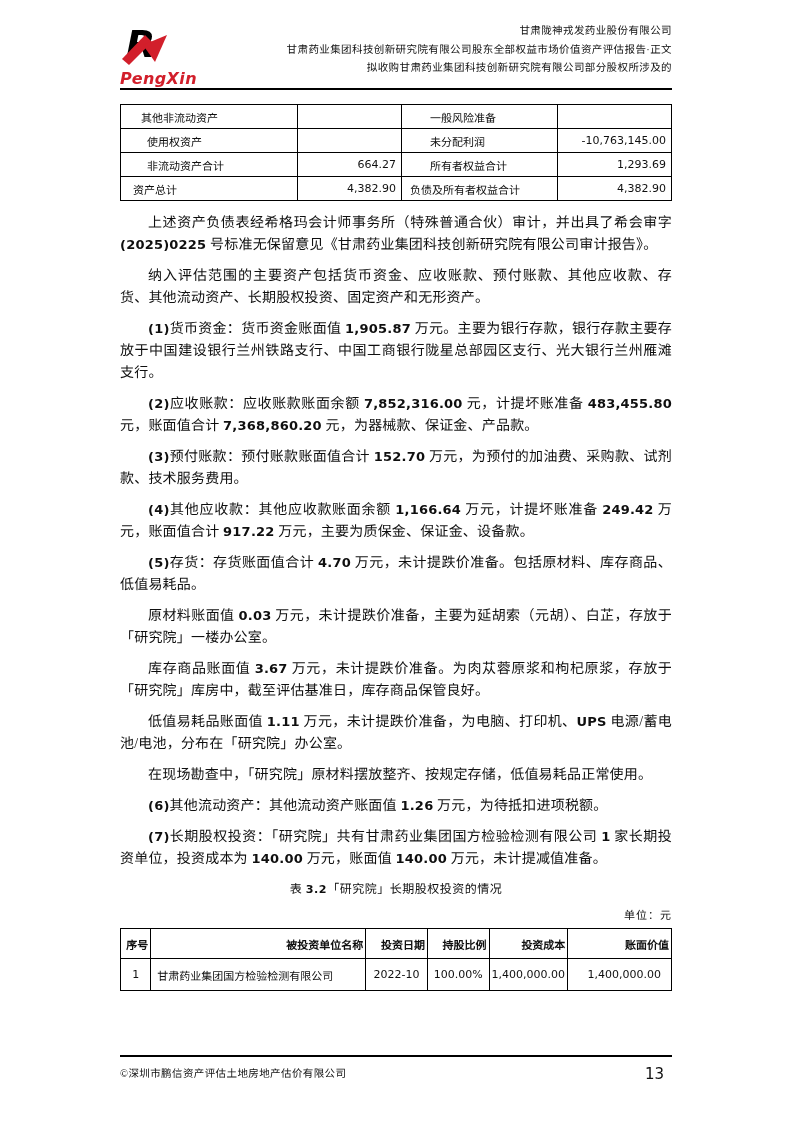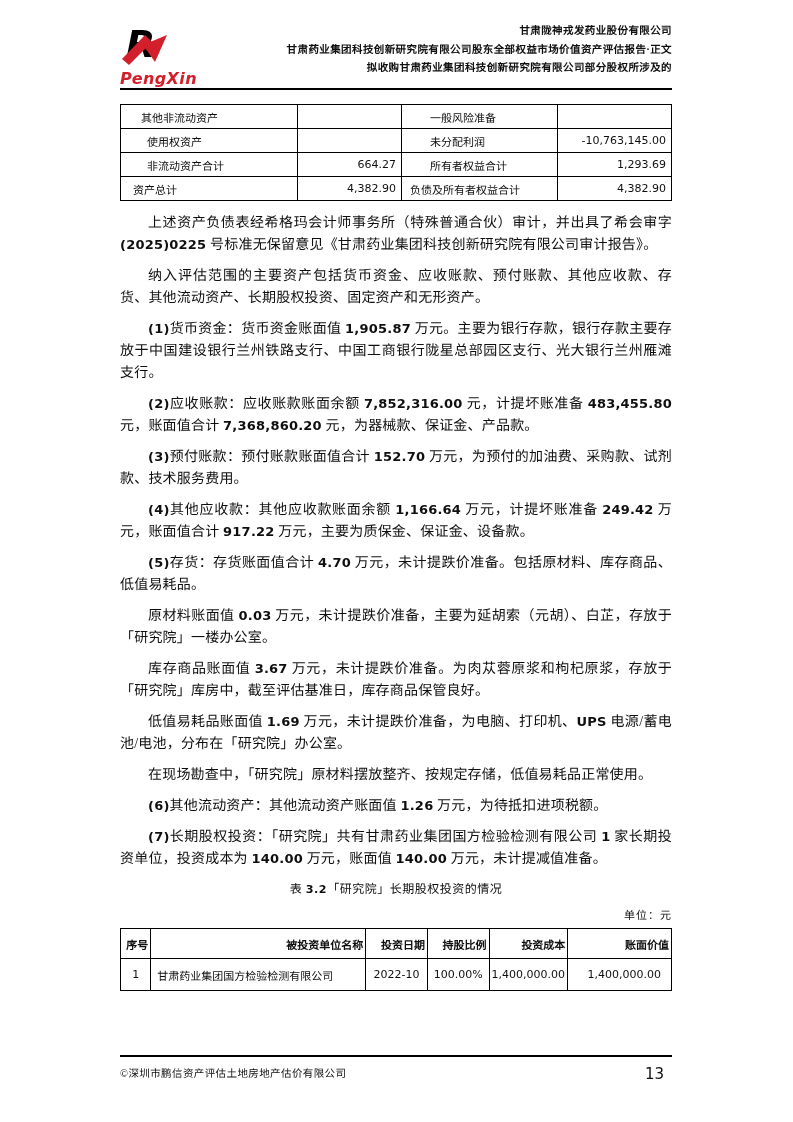--- a/index.html
+++ b/index.html
@@ -14,21 +14,21 @@
     padding:21px 121px 0 120px;
     overflow:hidden;
   }
   
   .hdr{display:flex;justify-content:space-between;align-items:flex-start;height:66px;}
   .logo{width:62px;padding-top:3px;}
   .logo-text{
     font-family:"DejaVu Sans",sans-serif;font-style:italic;font-weight:bold;
     font-size:16px;color:#d21f2b;letter-spacing:.4px;margin-top:-1px;
   }
-  .hdr-lines{font-size:10.5px;line-height:18.5px;text-align:right;letter-spacing:.4px;padding-top:1px;font-weight:bold;}
+  .hdr-lines{font-size:10.5px;line-height:18.5px;text-align:right;letter-spacing:.4px;padding-top:1px;}
   .hdr-rule{border-top:2px solid #000;margin-top:1px;}
   
   table{border-collapse:collapse;}
   .balance-table{width:100%;margin-top:14px;font-size:11px;table-layout:fixed;border:1.4px solid #000;}
   .balance-table td{border:1px solid #000;height:23px;padding:0 5px;overflow:hidden;white-space:nowrap;}
   .balance-table tr.bold{font-weight:normal;}
   .balance-table td.val{text-align:right;}
   .i8{padding-left:8px !important;}
   .i12{padding-left:12px !important;}
   .i20{padding-left:20px !important;font-family:Liberation Mono, monospace;}
@@ -115,21 +115,21 @@
   <div class="body-text">
     <p class="rich">上述资产负债表经希格玛会计师事务所（特殊普通合伙）审计，并出具了希会审字<span class="num">(2025)0225</span> 号标准无保留意见《甘肃药业集团科技创新研究院有限公司审计报告》。</p>
     <p class="rich">纳入评估范围的主要资产包括货币资金、应收账款、预付账款、其他应收款、存货、其他流动资产、长期股权投资、固定资产和无形资产。</p>
     <p class="rich"><span class="num">(1)</span>货币资金：货币资金账面值 <span class="num">1,905.87</span> 万元。主要为银行存款，银行存款主要存放于中国建设银行兰州铁路支行、中国工商银行陇星总部园区支行、光大银行兰州雁滩支行。</p>
     <p class="rich"><span class="num">(2)</span>应收账款：应收账款账面余额 <span class="num">7,852,316.00</span> 元，计提坏账准备 <span class="num">483,455.80</span> 元，账面值合计 <span class="num">7,368,860.20</span> 元，为器械款、保证金、产品款。</p>
     <p class="rich"><span class="num">(3)</span>预付账款：预付账款账面值合计 <span class="num">152.70</span> 万元，为预付的加油费、采购款、试剂款、技术服务费用。</p>
     <p class="rich"><span class="num">(4)</span>其他应收款：其他应收款账面余额 <span class="num">1,166.64</span> 万元，计提坏账准备 <span class="num">249.42</span> 万元，账面值合计 <span class="num">917.22</span> 万元，主要为质保金、保证金、设备款。</p>
     <p class="rich"><span class="num">(5)</span>存货：存货账面值合计 <span class="num">4.70</span> 万元，未计提跌价准备。包括原材料、库存商品、低值易耗品。</p>
     <p class="rich">原材料账面值 <span class="num">0.03</span> 万元，未计提跌价准备，主要为延胡索（元胡）、白芷，存放于「研究院」一楼办公室。</p>
     <p class="rich">库存商品账面值 <span class="num">3.67</span> 万元，未计提跌价准备。为肉苁蓉原浆和枸杞原浆，存放于「研究院」库房中，截至评估基准日，库存商品保管良好。</p>
-    <p class="rich">低值易耗品账面值 <span class="num">1.69</span> 万元，未计提跌价准备，为电脑、打印机、<span class="num">UPS</span> 电源/蓄电池/电池，分布在「研究院」办公室。</p>
+    <p class="rich">低值易耗品账面值 <span class="num">1.11</span> 万元，未计提跌价准备，为电脑、打印机、<span class="num">UPS</span> 电源/蓄电池/电池，分布在「研究院」办公室。</p>
     <p class="rich">在现场勘查中，「研究院」原材料摆放整齐、按规定存储，低值易耗品正常使用。</p>
     <p class="rich"><span class="num">(6)</span>其他流动资产：其他流动资产账面值 <span class="num">1.26</span> 万元，为待抵扣进项税额。</p>
     <p class="rich"><span class="num">(7)</span>长期股权投资：「研究院」共有甘肃药业集团国方检验检测有限公司 <span class="num">1</span> 家长期投资单位，投资成本为 <span class="num">140.00</span> 万元，账面值 <span class="num">140.00</span> 万元，未计提减值准备。</p>
   </div>
 
   <div class="tbl-caption rich">表 <span class="num">3.2</span>「研究院」长期股权投资的情况</div>
   <div class="unit-label">单位：元</div>
   <table class="invest-table">
     <colgroup>
         <col style="width:5.5%">

